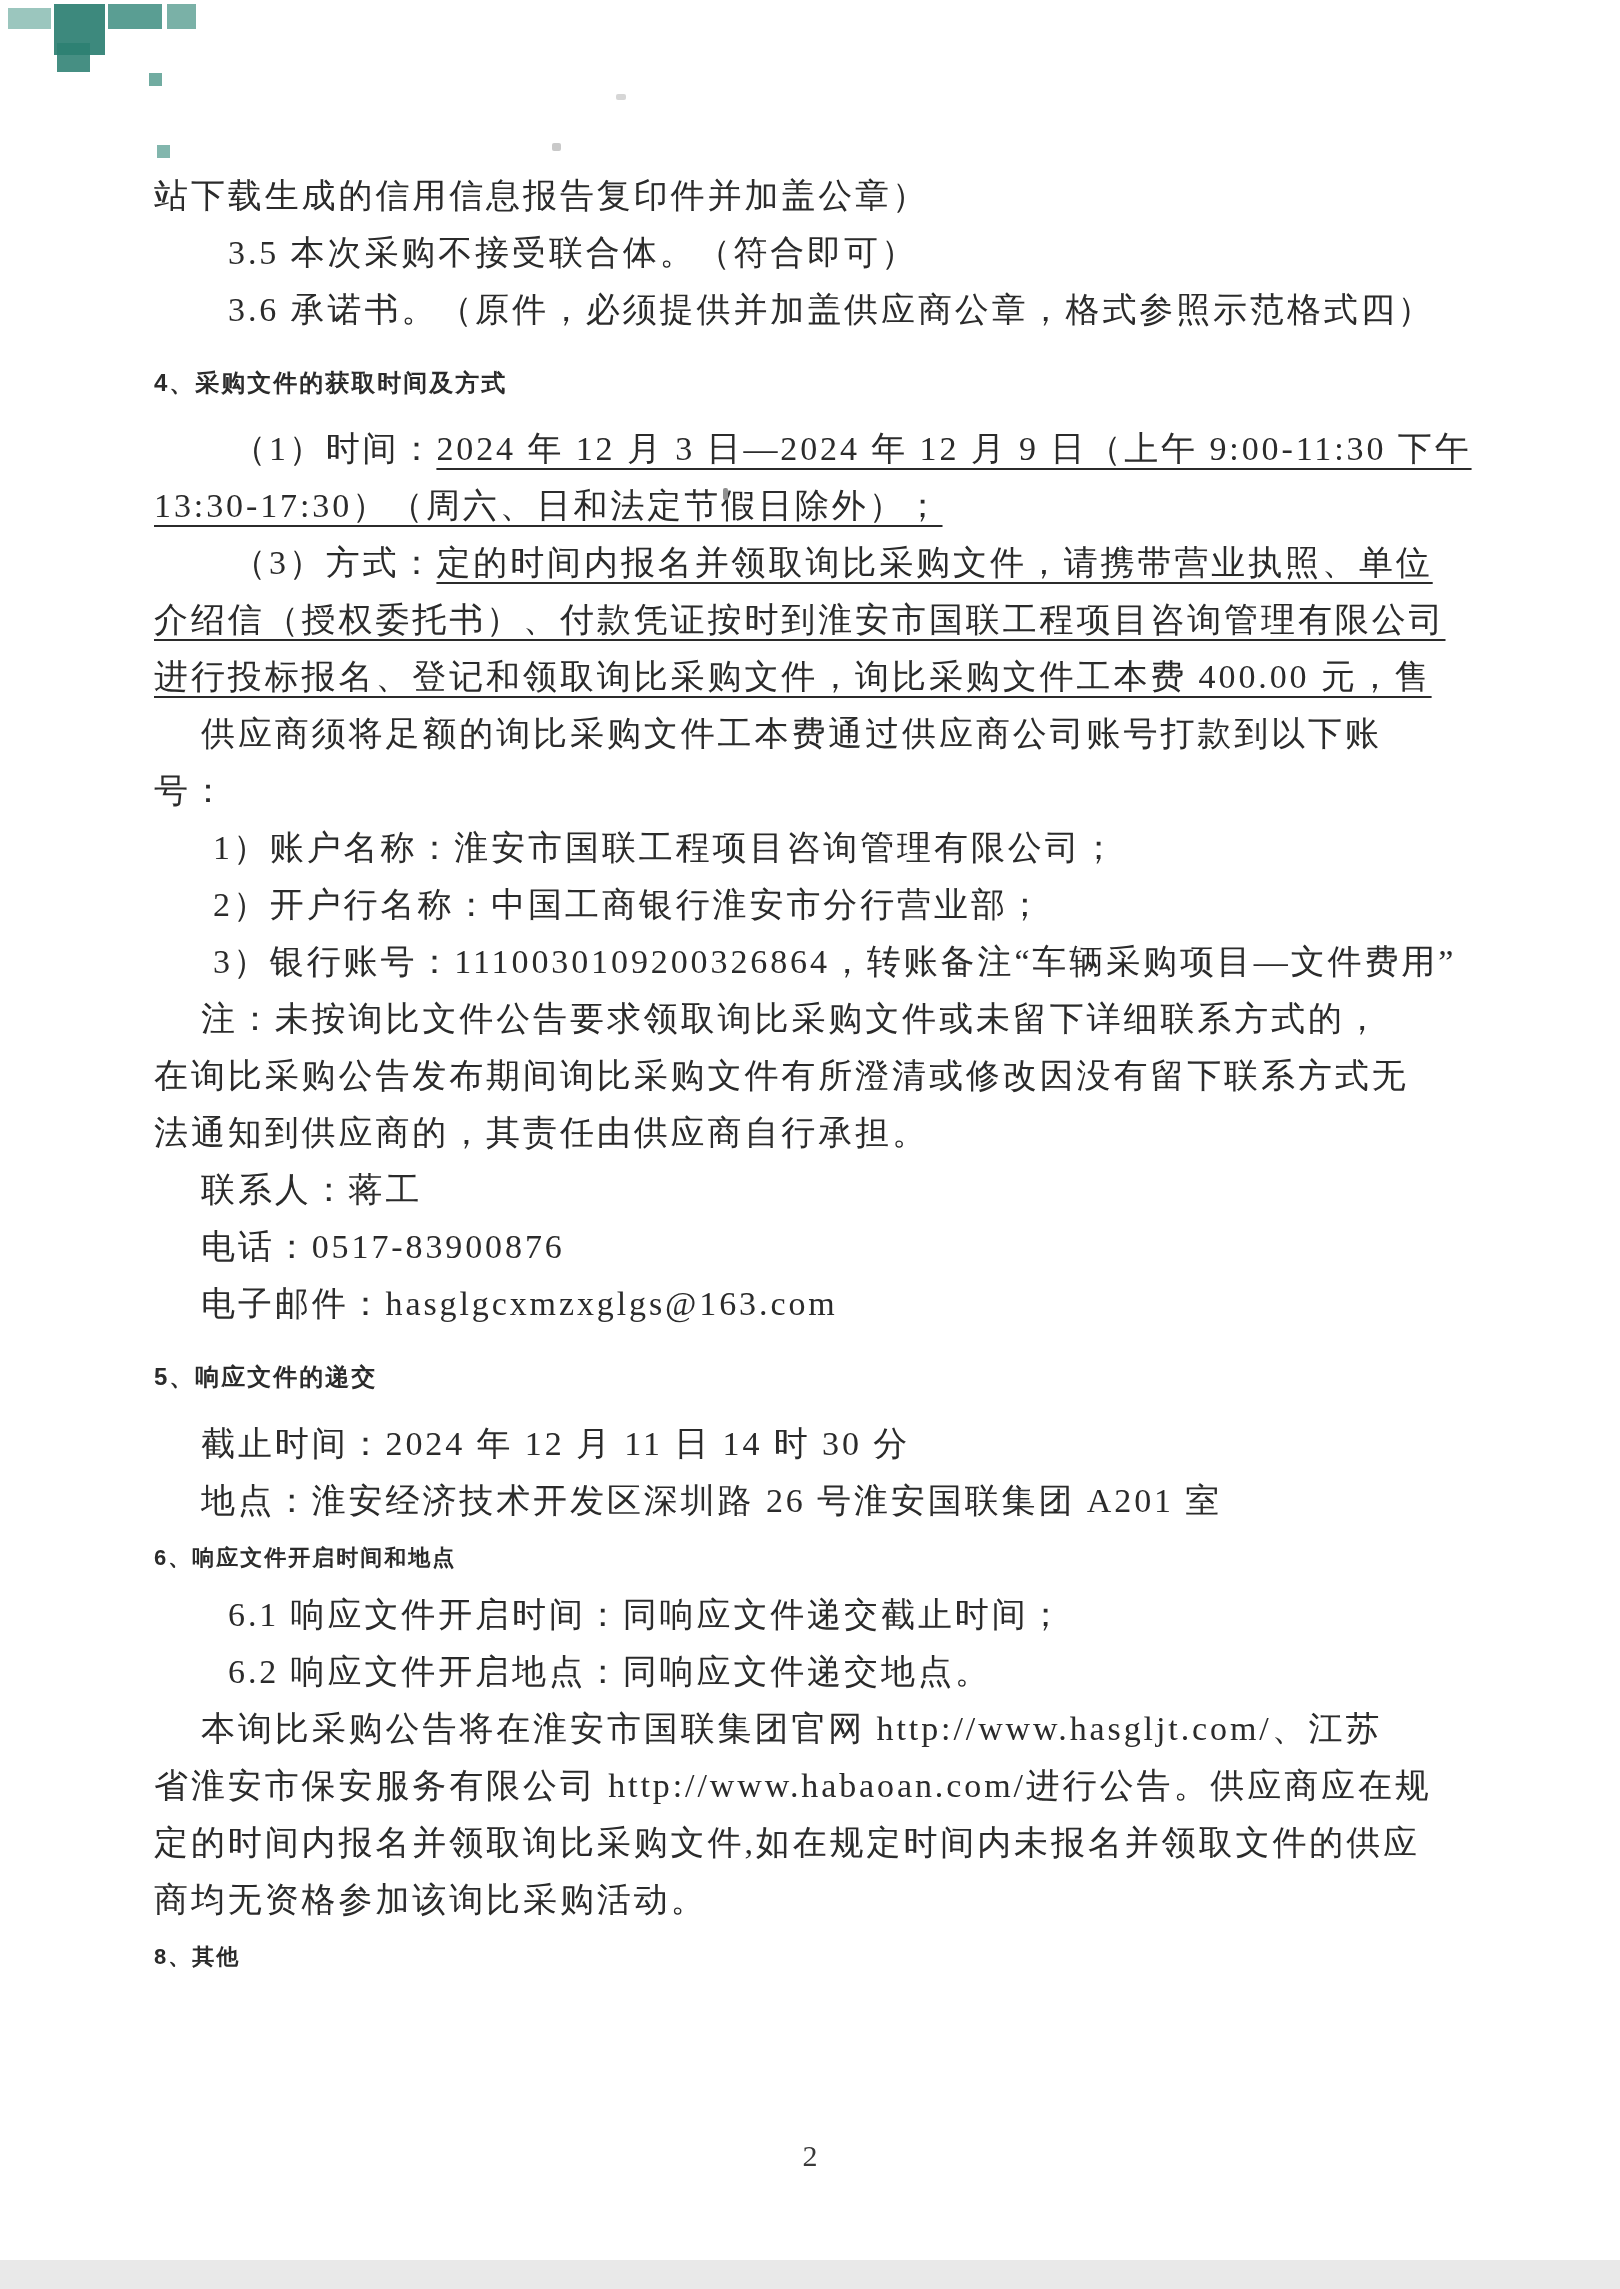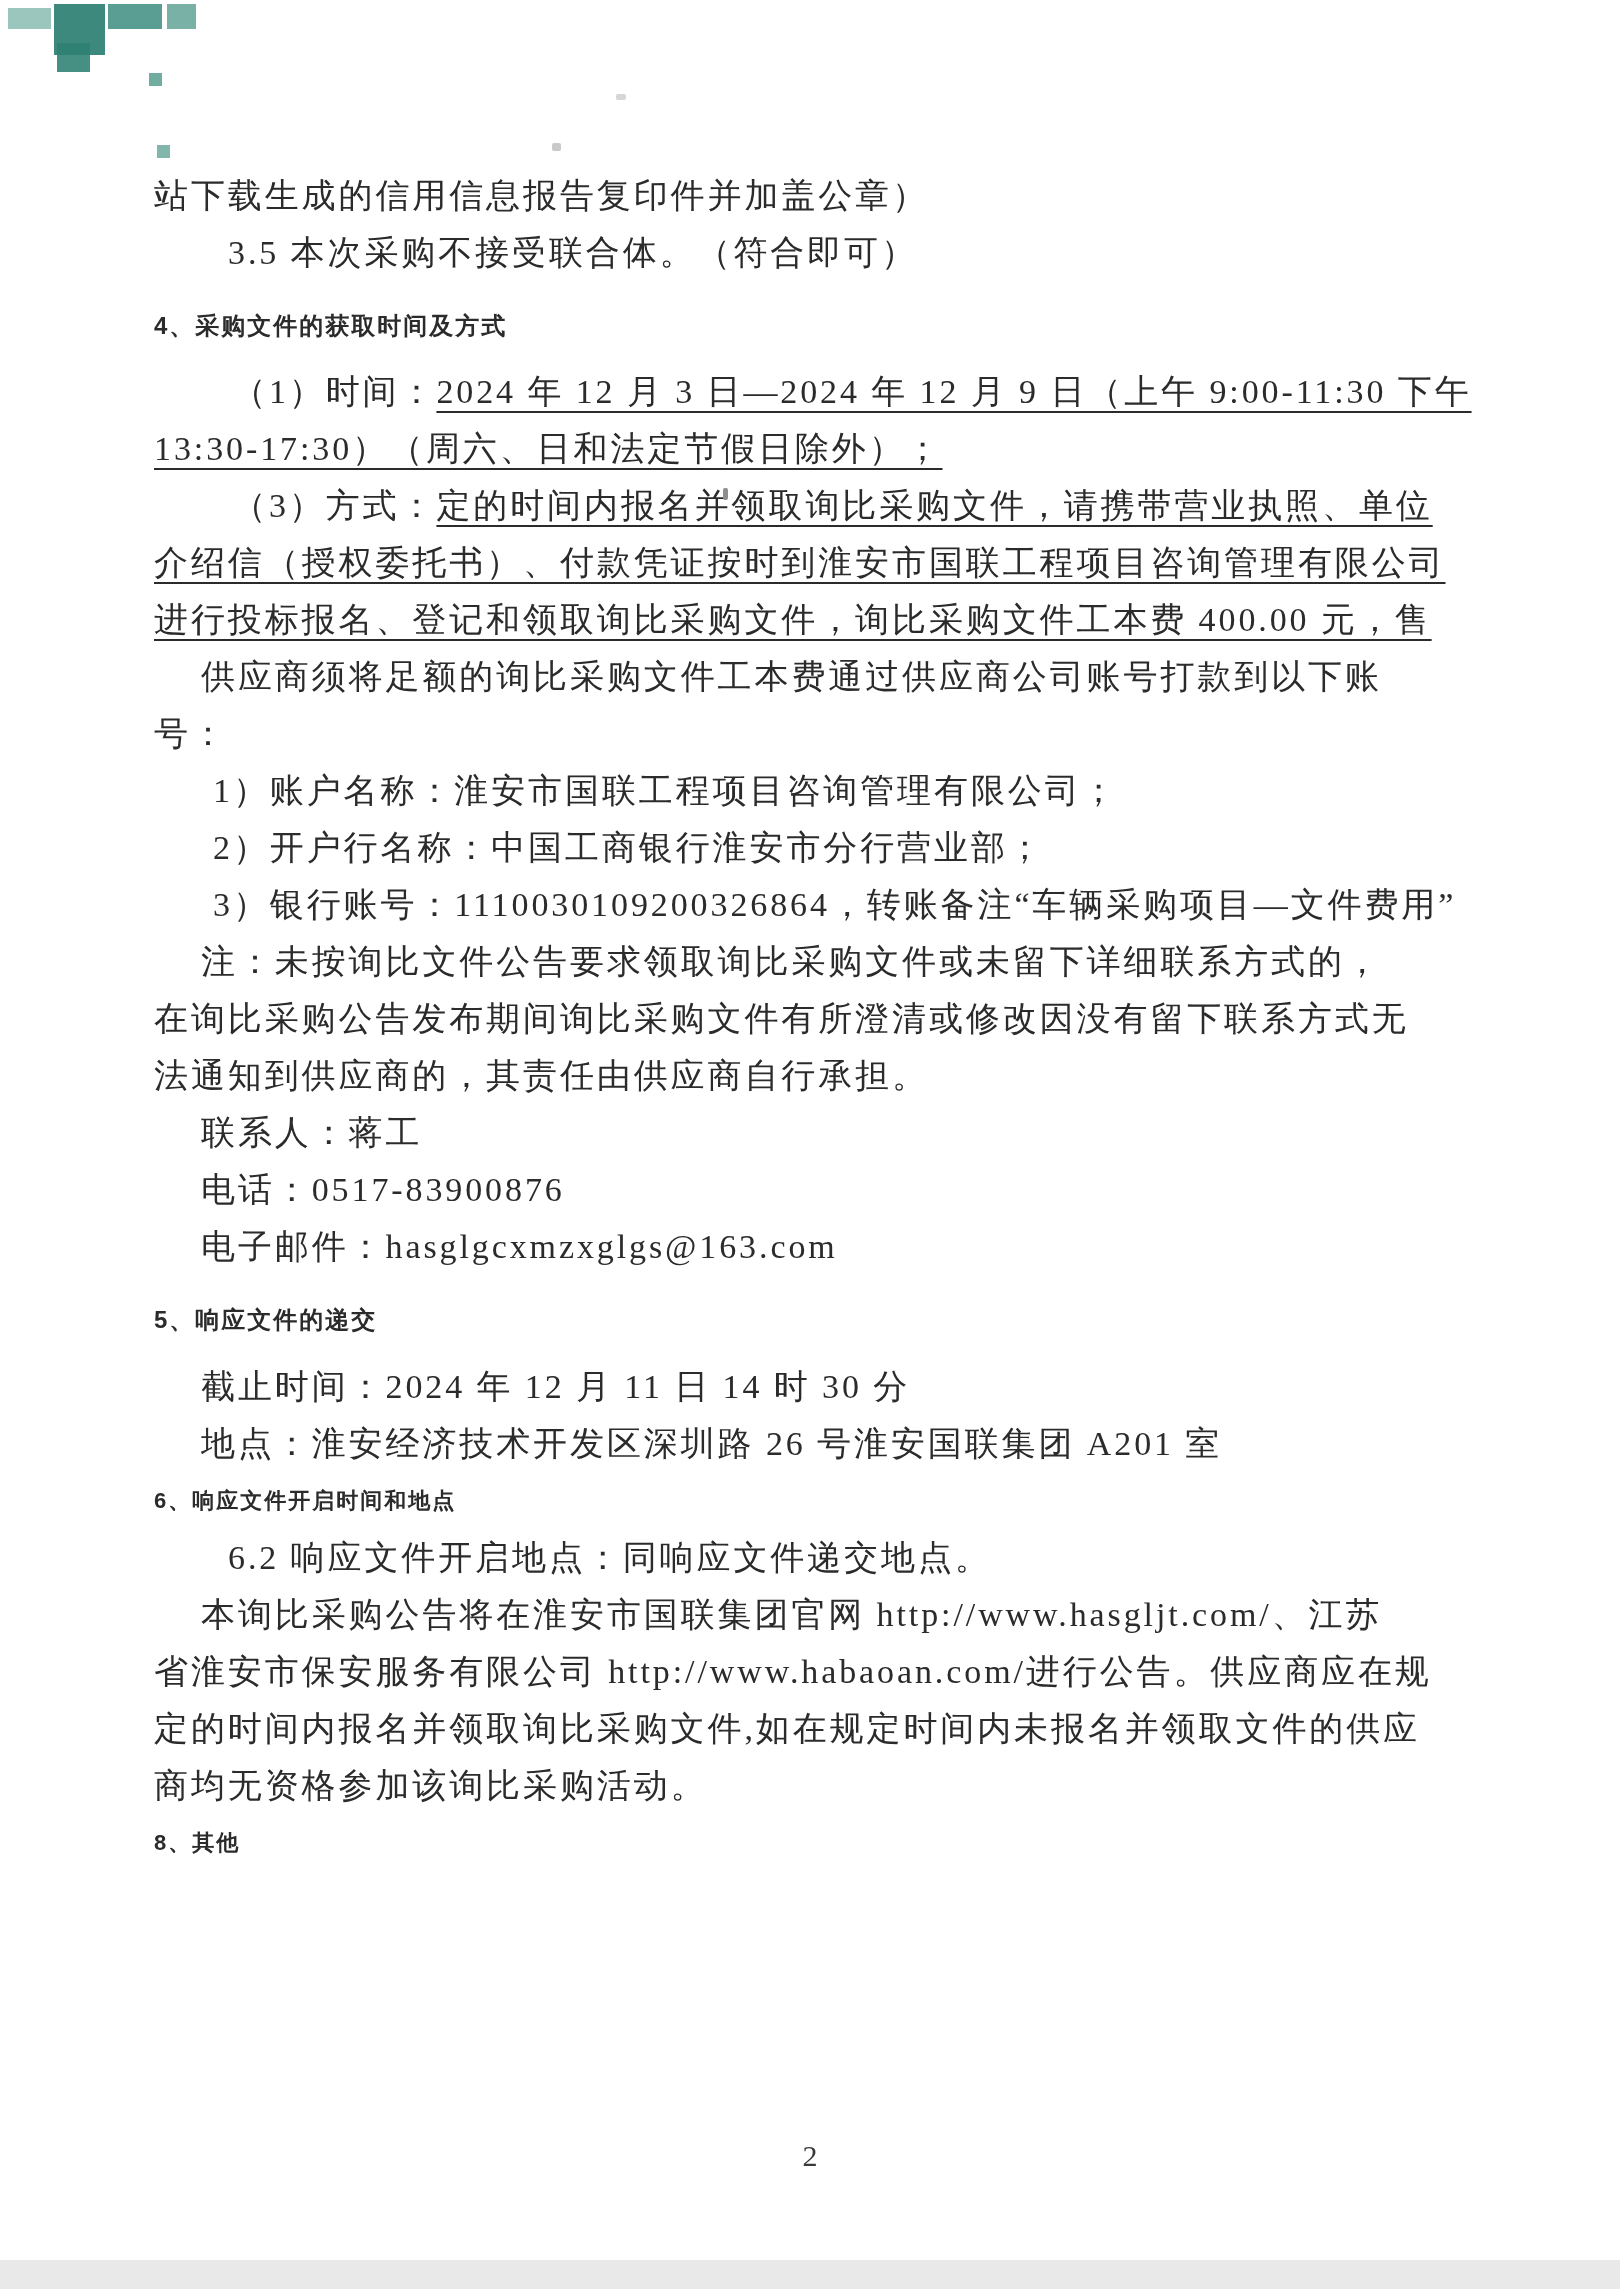--- a/index.html
+++ b/index.html
@@ -52,20 +52,21 @@
   .artifact{position:absolute;}
   .speck{position:absolute;border-radius:2px;}
 </style>
 </head>
 <body>
 
 <div class="page">
   <div class="doc-body">
       <div class="line body"><span>站下载生成的信用信息报告复印件并加盖公章）</span></div>
       <div class="line body" style="margin-left: 74px;"><span>3.5 本次采购不接受联合体。（符合即可）</span></div>
+      <div class="line body" style="margin-left: 74px;"><span>3.6 承诺书。（原件，必须提供并加盖供应商公章，格式参照示范格式四）</span></div>
       <div class="line heading-lg"><span>4、采购文件的获取时间及方式</span></div>
       <div class="line body" style="margin-left: 78px;"><span>（1）时间：</span><span class="u">2024 年 12 月 3 日—2024 年 12 月 9 日（上午 9:00-11:30 下午</span></div>
       <div class="line body"><span class="u" style="padding-right: 44px;">13:30-17:30）（周六、日和法定节假日除外）；</span></div>
       <div class="line body" style="margin-left: 78px;"><span>（3）方式：</span><span class="u">定的时间内报名并领取询比采购文件，请携带营业执照、单位</span></div>
       <div class="line body"><span class="u">介绍信（授权委托书）、付款凭证按时到淮安市国联工程项目咨询管理有限公司</span></div>
       <div class="line body"><span class="u">进行投标报名、登记和领取询比采购文件，询比采购文件工本费 400.00 元，售</span></div>
       <div class="line body" style="margin-left: 47px;"><span>供应商须将足额的询比采购文件工本费通过供应商公司账号打款到以下账</span></div>
       <div class="line body"><span>号：</span></div>
       <div class="line body" style="margin-left: 59px;"><span>1）账户名称：淮安市国联工程项目咨询管理有限公司；</span></div>
       <div class="line body" style="margin-left: 59px;"><span>2）开户行名称：中国工商银行淮安市分行营业部；</span></div>
@@ -73,20 +74,21 @@
       <div class="line body" style="margin-left: 47px;"><span>注：未按询比文件公告要求领取询比采购文件或未留下详细联系方式的，</span></div>
       <div class="line body"><span>在询比采购公告发布期间询比采购文件有所澄清或修改因没有留下联系方式无</span></div>
       <div class="line body"><span>法通知到供应商的，其责任由供应商自行承担。</span></div>
       <div class="line body" style="margin-left: 47px;"><span>联系人：蒋工</span></div>
       <div class="line body" style="margin-left: 47px;"><span>电话：0517-83900876</span></div>
       <div class="line body" style="margin-left: 47px;"><span>电子邮件：hasglgcxmzxglgs@163.com</span></div>
       <div class="line heading-lg"><span>5、响应文件的递交</span></div>
       <div class="line body" style="margin-left: 47px;"><span>截止时间：2024 年 12 月 11 日 14 时 30 分</span></div>
       <div class="line body" style="margin-left: 47px;"><span>地点：淮安经济技术开发区深圳路 26 号淮安国联集团 A201 室</span></div>
       <div class="line heading-sm"><span>6、响应文件开启时间和地点</span></div>
+      <div class="line body" style="margin-left: 74px;"><span>6.1 响应文件开启时间：同响应文件递交截止时间；</span></div>
       <div class="line body" style="margin-left: 74px;"><span>6.2 响应文件开启地点：同响应文件递交地点。</span></div>
       <div class="line body" style="margin-left: 47px;"><span>本询比采购公告将在淮安市国联集团官网 http://www.hasgljt.com/、江苏</span></div>
       <div class="line body"><span>省淮安市保安服务有限公司 http://www.habaoan.com/进行公告。供应商应在规</span></div>
       <div class="line body"><span>定的时间内报名并领取询比采购文件,如在规定时间内未报名并领取文件的供应</span></div>
       <div class="line body"><span>商均无资格参加该询比采购活动。</span></div>
       <div class="line heading-sm"><span>8、其他</span></div>
     </div>
   <div class="page-number">2</div>
 <div class="artifact" style="left: 54px; top: 3.9px; width: 51px; height: 51px; background: rgb(44, 127, 114); opacity: 0.92;"></div>
     <div class="artifact" style="left: 108px; top: 3.9px; width: 54px; height: 25.5px; background: rgb(61, 141, 128); opacity: 0.85;"></div>

